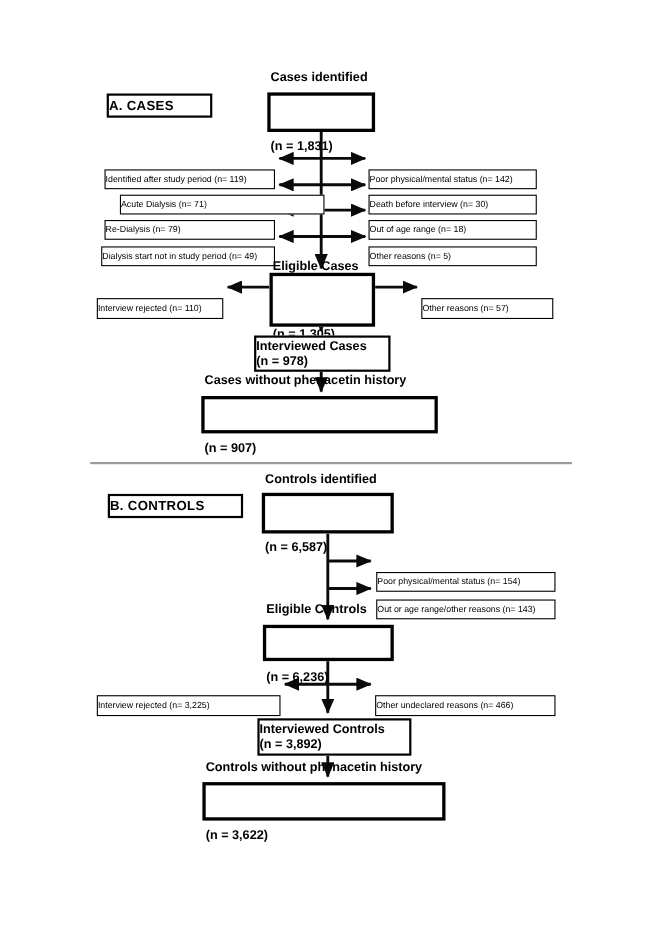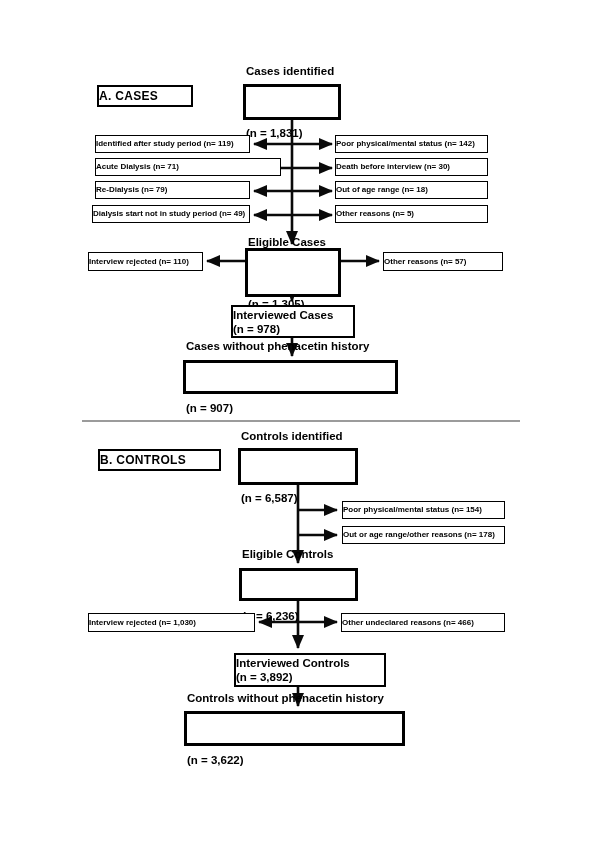--- a/index.html
+++ b/index.html
@@ -32,23 +32,24 @@
     justify-content: center;
     text-align: center;
     font-weight: bold;
     font-size: 11.5px;
     line-height: 14px;
     white-space: nowrap;
   }
   .box.thick { border-width: 3px; gap: 48px; }
   .box.thin {
     border-width: 1px;
-    font-weight: bold;
+    font-weight: normal;
     font-size: 8px;
     line-height: 10px;
+    margin-top: 19px;
   }
   .box.label { border-width: 2px; font-size: 12px; letter-spacing: 0.3px; }
   .divider {
     position: absolute;
     height: 2px;
     background: #9b9b9b;
   }
   .arrow-line {
     stroke: #0a0a0a;
     stroke-width: 2.6;
@@ -90,21 +91,21 @@
   </div>
 
   <div class="box thick" style="left:243px;top:84px;width:98px;height:36px">
     <span>Cases identified</span>
     <span>(n = 1,831)</span>
   </div>
 
   <div class="box thin" style="left:95px;top:135px;width:155px;height:18px">
     <span>Identified after study period (n= 119)</span>
   </div>
-  <div class="box thin" style="left:95px;top:158px;width:186px;height:18px">
+  <div class="box thin" style="left:109px;top:158px;width:186px;height:18px">
     <span>Acute Dialysis (n= 71)</span>
   </div>
   <div class="box thin" style="left:95px;top:181px;width:155px;height:18px">
     <span>Re-Dialysis (n= 79)</span>
   </div>
   <div class="box thin" style="left:92px;top:205px;width:158px;height:18px">
     <span>Dialysis start not in study period (n= 49)</span>
   </div>
 
   <div class="box thin" style="left:335px;top:135px;width:153px;height:18px">
@@ -150,36 +151,36 @@
 
   <div class="box thick" style="left:238px;top:448px;width:120px;height:37px">
     <span>Controls identified</span>
     <span>(n = 6,587)</span>
   </div>
 
   <div class="box thin" style="left:342px;top:501px;width:163px;height:18px">
     <span>Poor physical/mental status (n= 154)</span>
   </div>
   <div class="box thin" style="left:342px;top:526px;width:163px;height:18px">
-    <span>Out or age range/other reasons (n= 178)</span>
+    <span>Out or age range/other reasons (n= 143)</span>
   </div>
 
   <div class="box thick" style="left:239px;top:568px;width:119px;height:33px">
     <span>Eligible Controls</span>
     <span>(n = 6,236)</span>
   </div>
 
   <div class="box thin" style="left:88px;top:613px;width:167px;height:19px">
-    <span>Interview rejected (n= 1,030)</span>
+    <span>Interview rejected (n= 3,225)</span>
   </div>
   <div class="box thin" style="left:341px;top:613px;width:164px;height:19px">
     <span>Other undeclared reasons (n= 466)</span>
   </div>
 
-  <div class="box" style="left:234px;top:653px;width:152px;height:34px">
+  <div class="box" style="left:234px;top:653px;width:140px;height:34px">
     <span>Interviewed Controls</span>
     <span>(n = 3,892)</span>
   </div>
 
   <div class="box thick" style="left:184px;top:711px;width:221px;height:35px">
     <span>Controls without phenacetin history</span>
     <span>(n = 3,622)</span>
   </div>
 
 </div>

